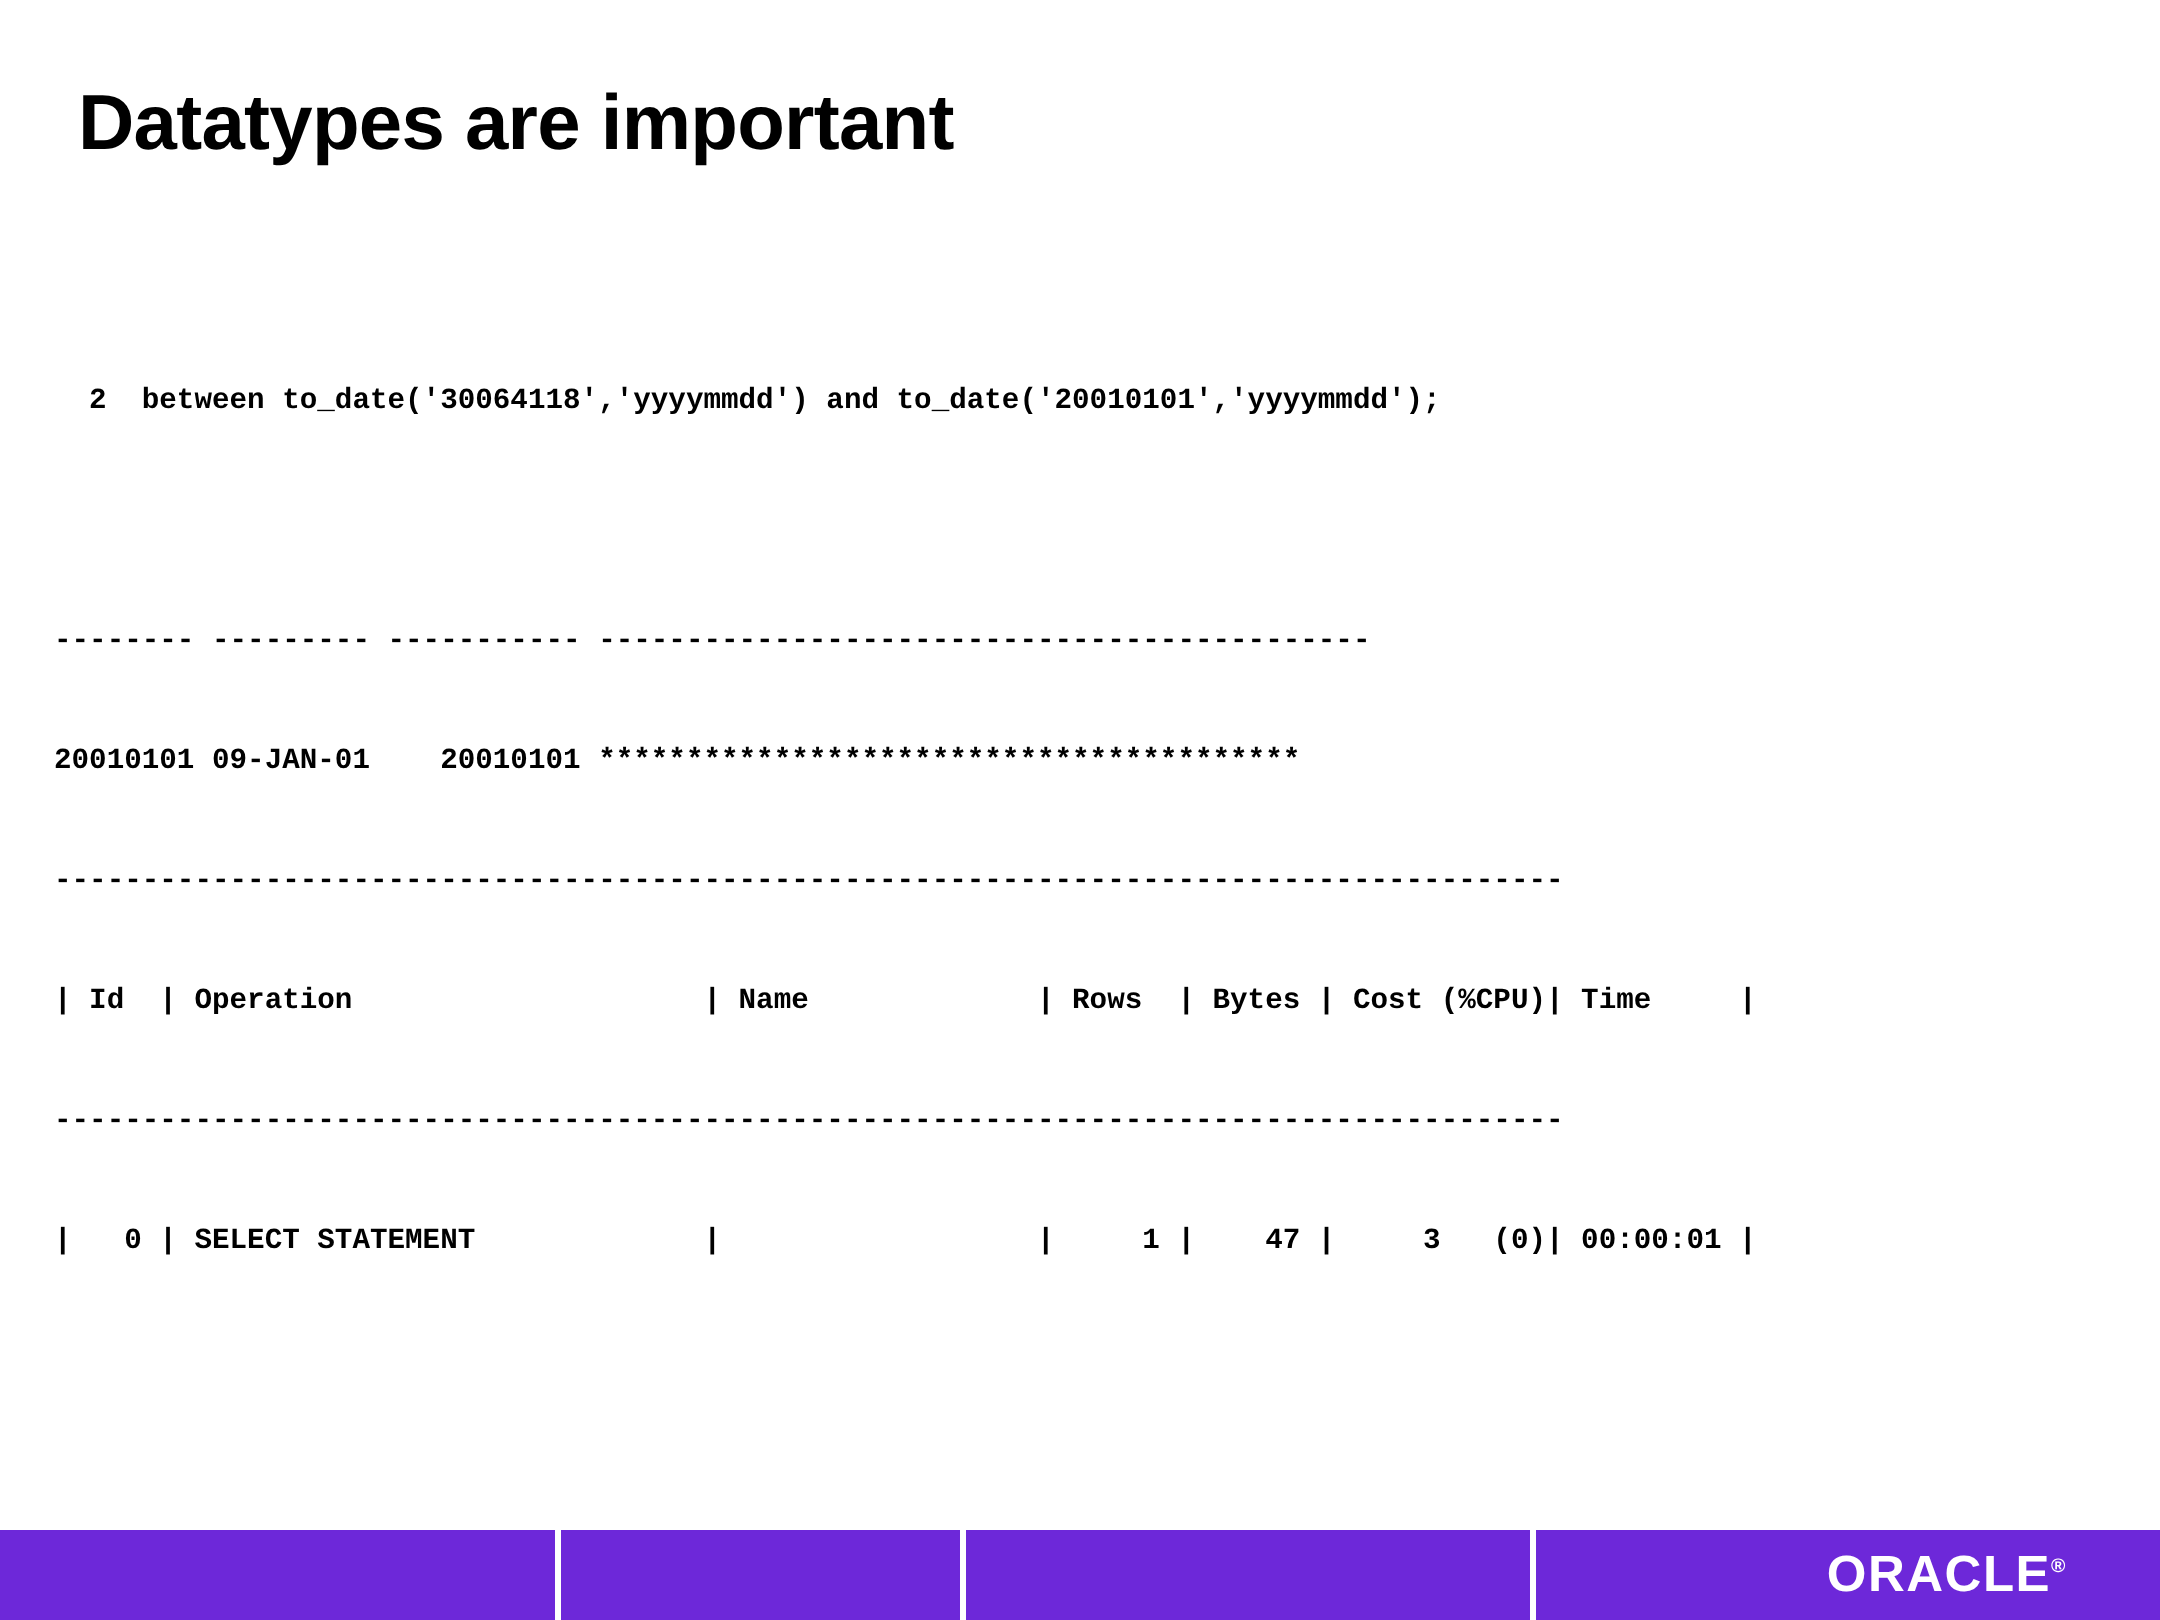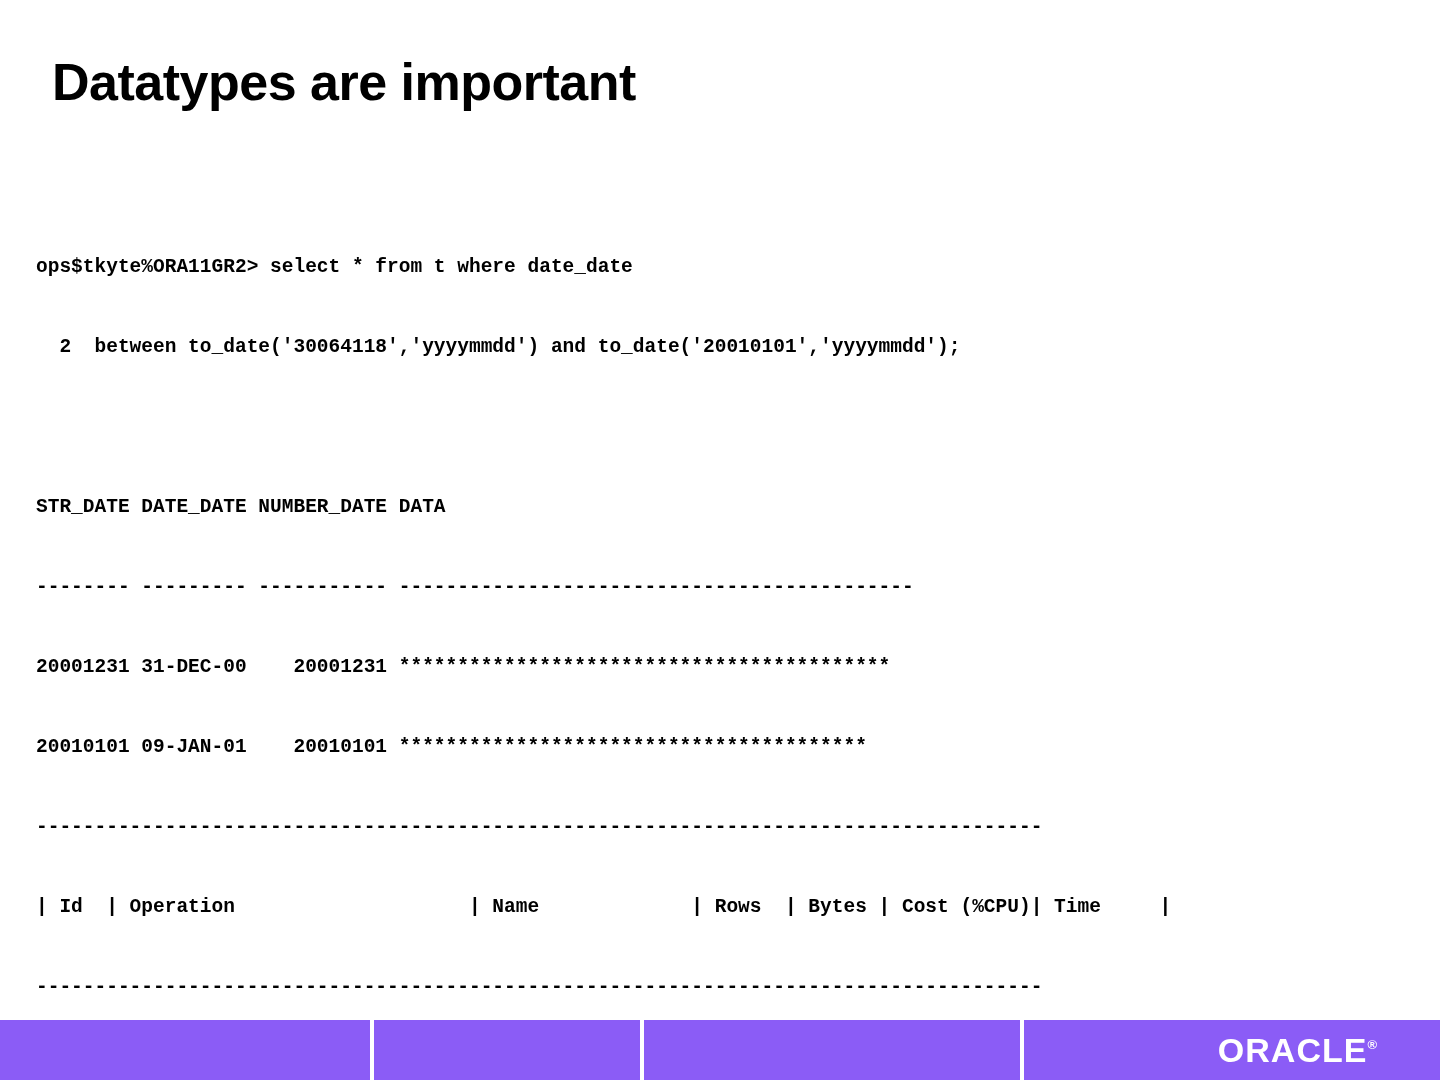--- a/index.html
+++ b/index.html
@@ -52,21 +52,21 @@
   }
   .code-line.blank {
     height: 41px;
   }
   .footer-bar {
     position: absolute;
     left: 0;
     bottom: 0;
     width: 1440px;
     height: 60px;
-    background: #8b5cf6;
+    background: #6d28d9;
   }
   .footer-seg {
     position: absolute;
     top: 0;
     height: 60px;
     background: #ffffff;
     width: 4px;
   }
   .seg1 { left: 370px; }
   .seg2 { left: 640px; }
@@ -88,26 +88,23 @@
   }
 </style>
 </head>
 <body>
 
 <div class="slide">
 
   <div class="slide-title">Datatypes are important</div>
 
   <div class="code-block">
-    <span class="code-line">ops$tkyte%ORA11GR2&gt; select * from t where date_date</span>
     <span class="code-line">  2  between to_date('30064118','yyyymmdd') and to_date('20010101','yyyymmdd');</span>
     <span class="code-line blank"></span>
-    <span class="code-line">STR_DATE DATE_DATE NUMBER_DATE DATA</span>
     <span class="code-line">-------- --------- ----------- --------------------------------------------</span>
-    <span class="code-line">20001231 31-DEC-00    20001231 ******************************************</span>
     <span class="code-line">20010101 09-JAN-01    20010101 ****************************************</span>
     <span class="code-line">--------------------------------------------------------------------------------------</span>
     <span class="code-line">| Id  | Operation                    | Name             | Rows  | Bytes | Cost (%CPU)| Time     |</span>
     <span class="code-line">--------------------------------------------------------------------------------------</span>
     <span class="code-line">|   0 | SELECT STATEMENT             |                  |     1 |    47 |     3   (0)| 00:00:01 |</span>
     
     
     
     
     

